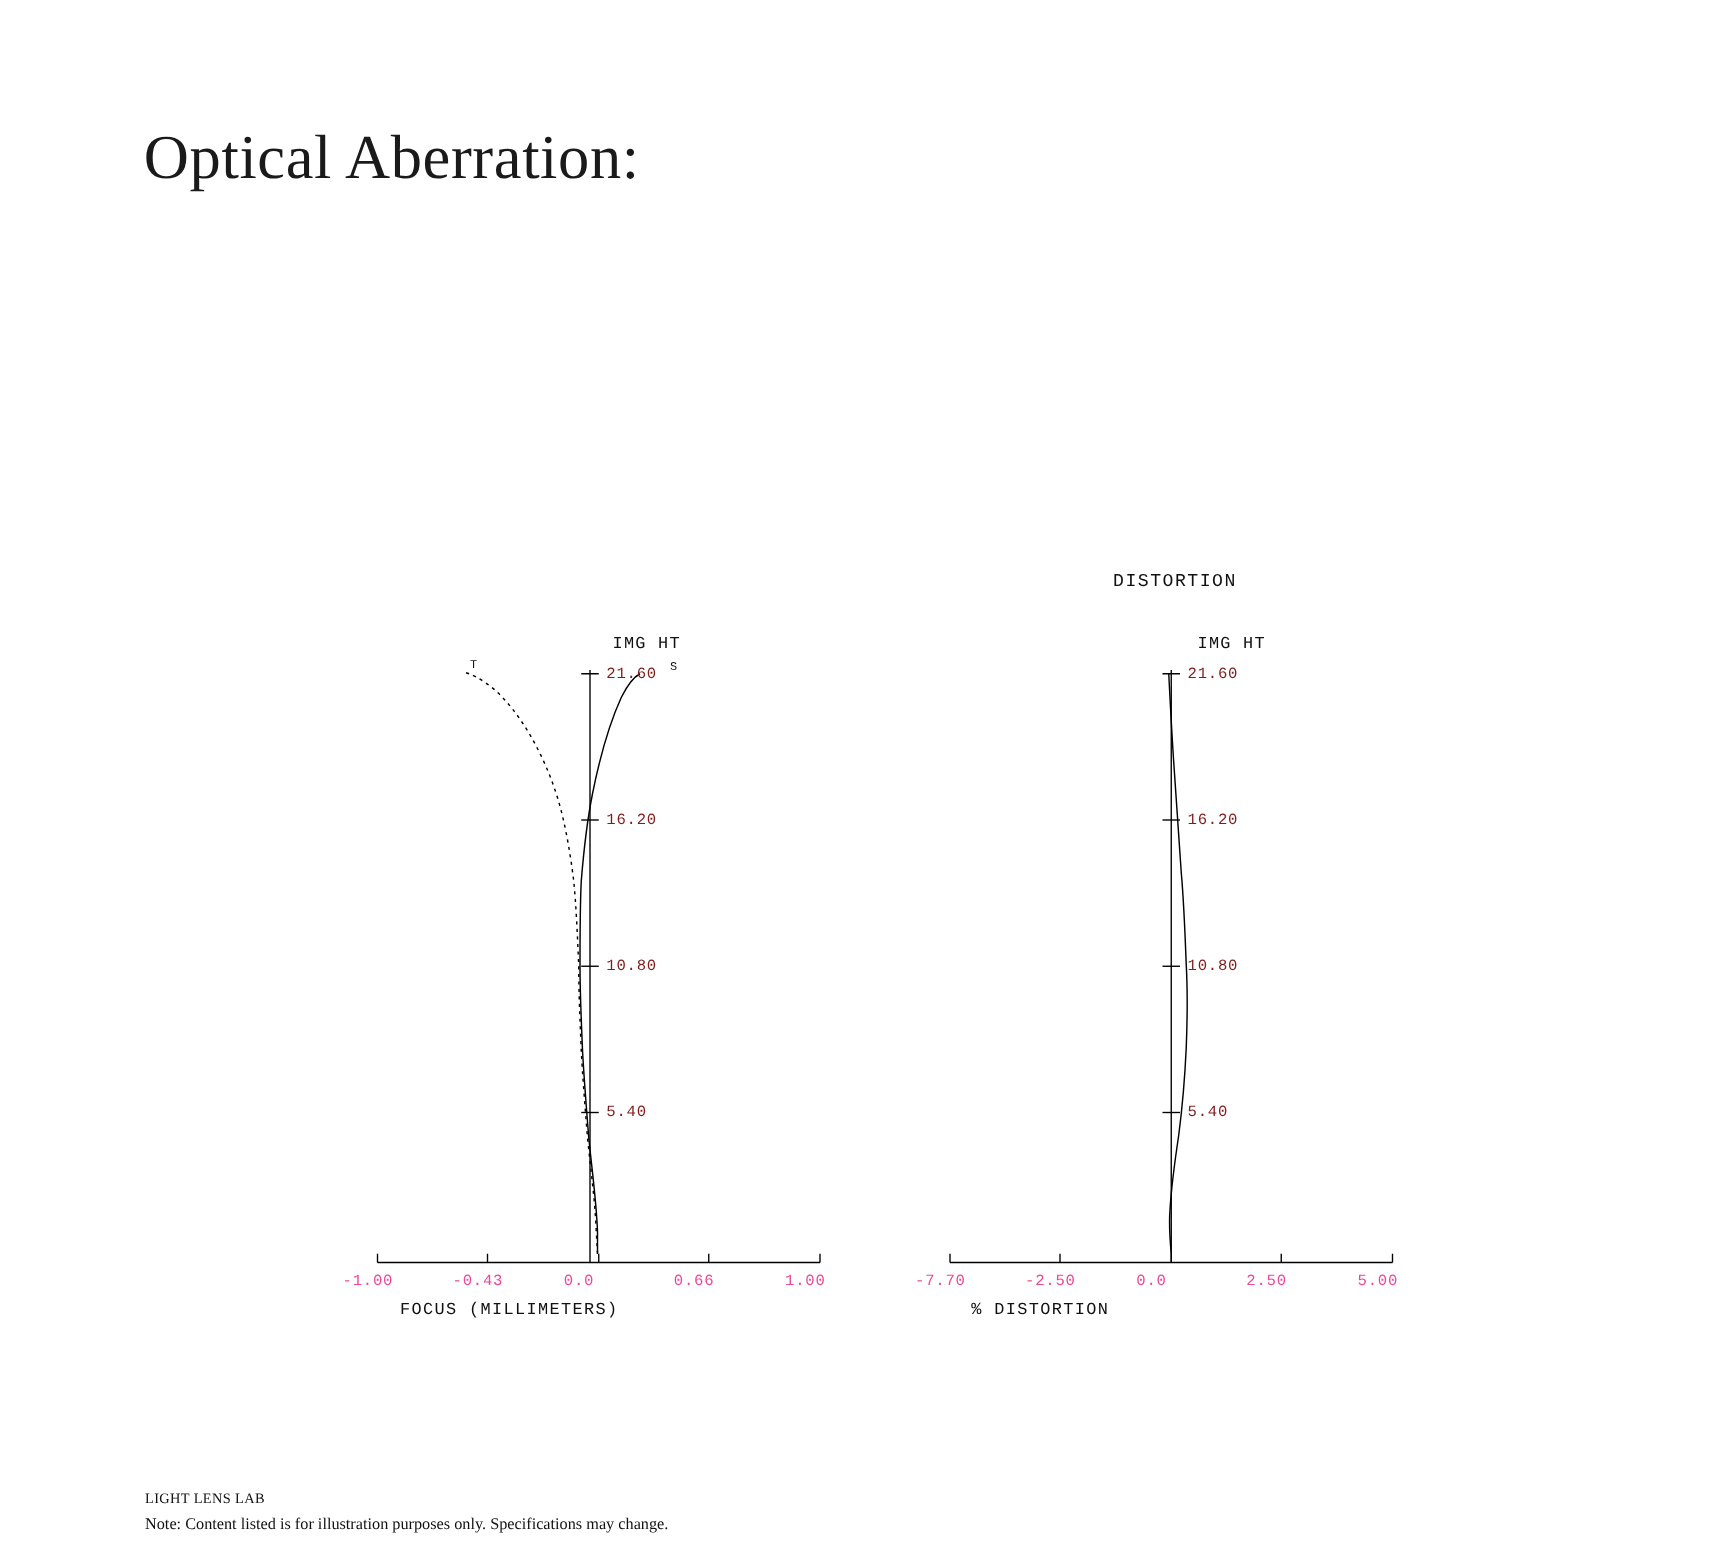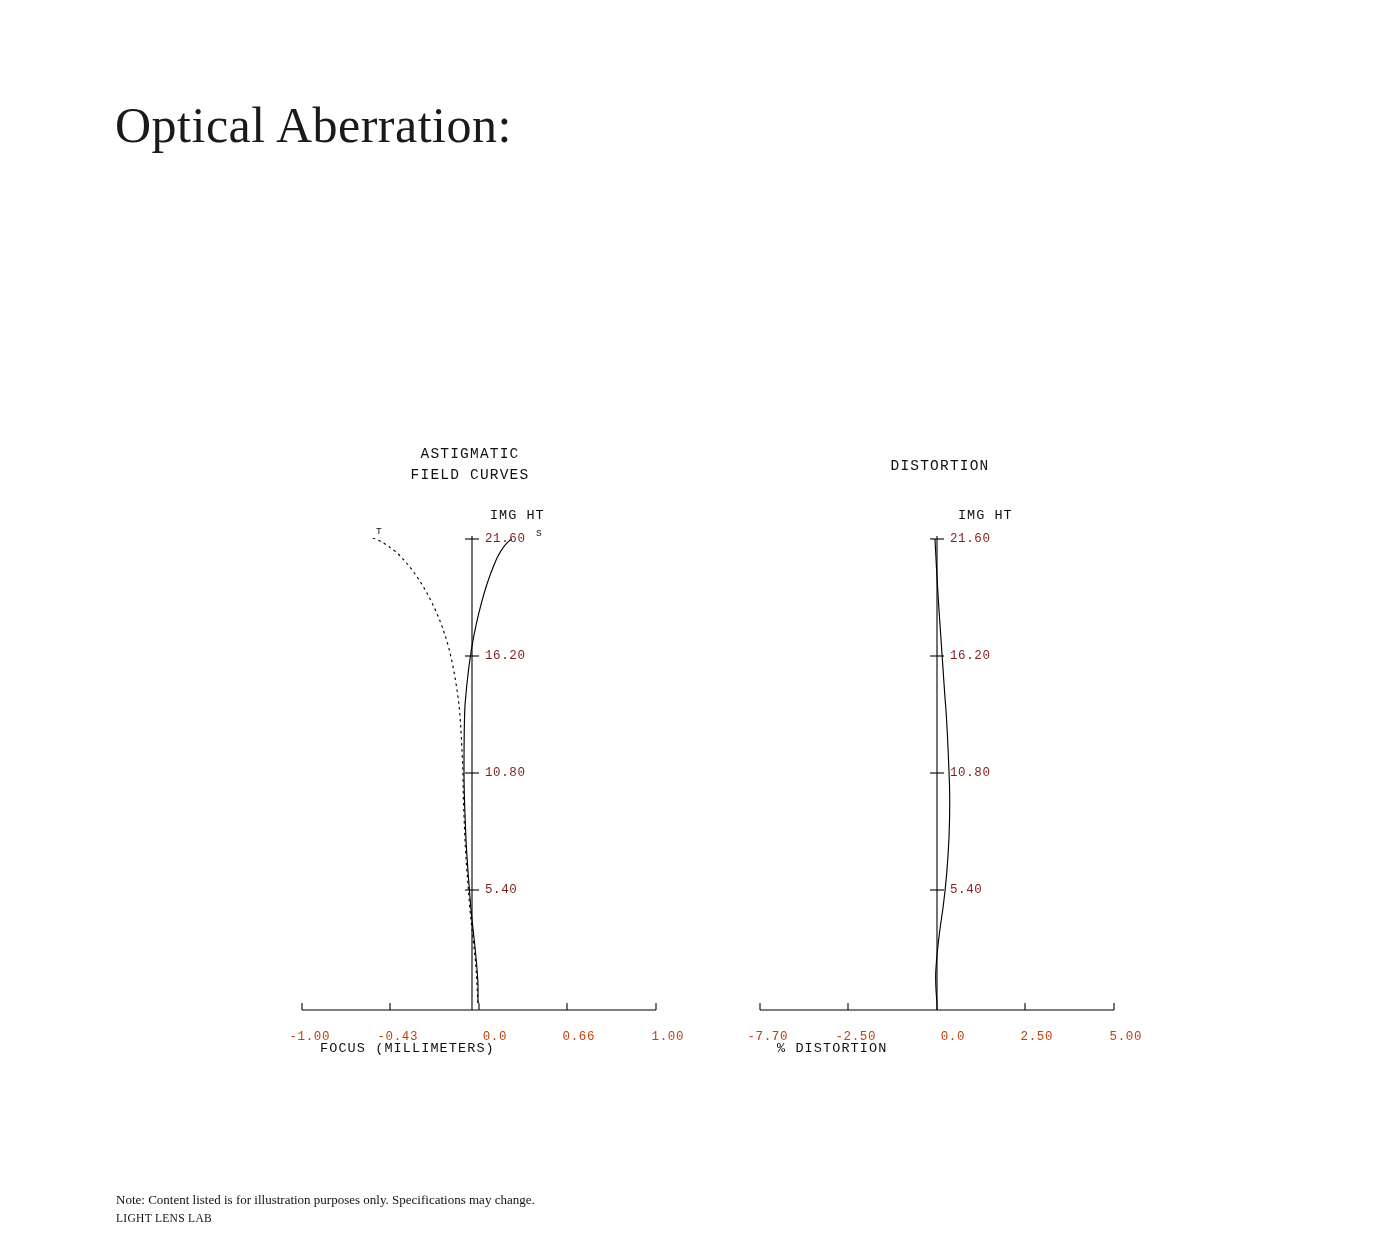--- a/index.html
+++ b/index.html
@@ -90,24 +90,23 @@
     font-size: 13.5px;
     letter-spacing: 1.1px;
     color: #111;
   }
 
   .tick-label {
     position: absolute;
     font-family: "Liberation Mono", monospace;
     font-size: 12.5px;
     letter-spacing: 0.6px;
-    color: #c2410c;
-    text-align: right;
+    color: #ec4899;
+    text-align: left;
     width: 56px;
-    margin-top: 12px;
   }
 
   .img-tick-label {
     position: absolute;
     font-family: "Liberation Mono", monospace;
     font-size: 12.5px;
     letter-spacing: 0.6px;
     color: #7f1d1d;
   }
 
@@ -136,22 +135,20 @@
     font-size: 13px;
   }
 </style>
 </head>
 <body>
 
 <div id="page-title">Optical Aberration:</div>
 
 <div class="plot-area" id="plot-astigmatic">
 
-  <div class="plot-title" id="title-astig">ASTIGMATIC
-FIELD CURVES</div>
 
   <div class="imght-label" style="left:230px; top:68px;">IMG HT</div>
 
   <svg class="svg-canvas" width="420" height="625" viewBox="0 0 420 625">
 
     <line x1="42" y1="570" x2="396" y2="570" stroke="#000" stroke-width="1.1"></line>
 
     <line x1="42" y1="570" x2="42" y2="563" stroke="#000" stroke-width="1.1"></line>
     <line x1="130" y1="570" x2="130" y2="563" stroke="#000" stroke-width="1.1"></line>
     <line x1="219" y1="570" x2="219" y2="563" stroke="#000" stroke-width="1.1"></line>
@@ -243,15 +240,15 @@
   <div class="tick-label" style="left:2px;   top:578px;">-7.70</div>
   <div class="tick-label" style="left:90px;  top:578px;">-2.50</div>
   <div class="tick-label" style="left:179px; top:578px;">0.0</div>
   <div class="tick-label" style="left:267px; top:578px;">2.50</div>
   <div class="tick-label" style="left:356px; top:578px;">5.00</div>
 
   <div class="axis-label" style="left:47px; top:601px; width:320px;">% DISTORTION</div>
 </div>
 
 <div id="footer">
+  <div id="footer-brand">LIGHT LENS LAB</div>
   <div id="footer-note">Note:  Content listed is for illustration purposes only. Specifications may change.</div>
-  <div id="footer-brand">LIGHT LENS LAB</div>
 </div>
 
 </body></html>

